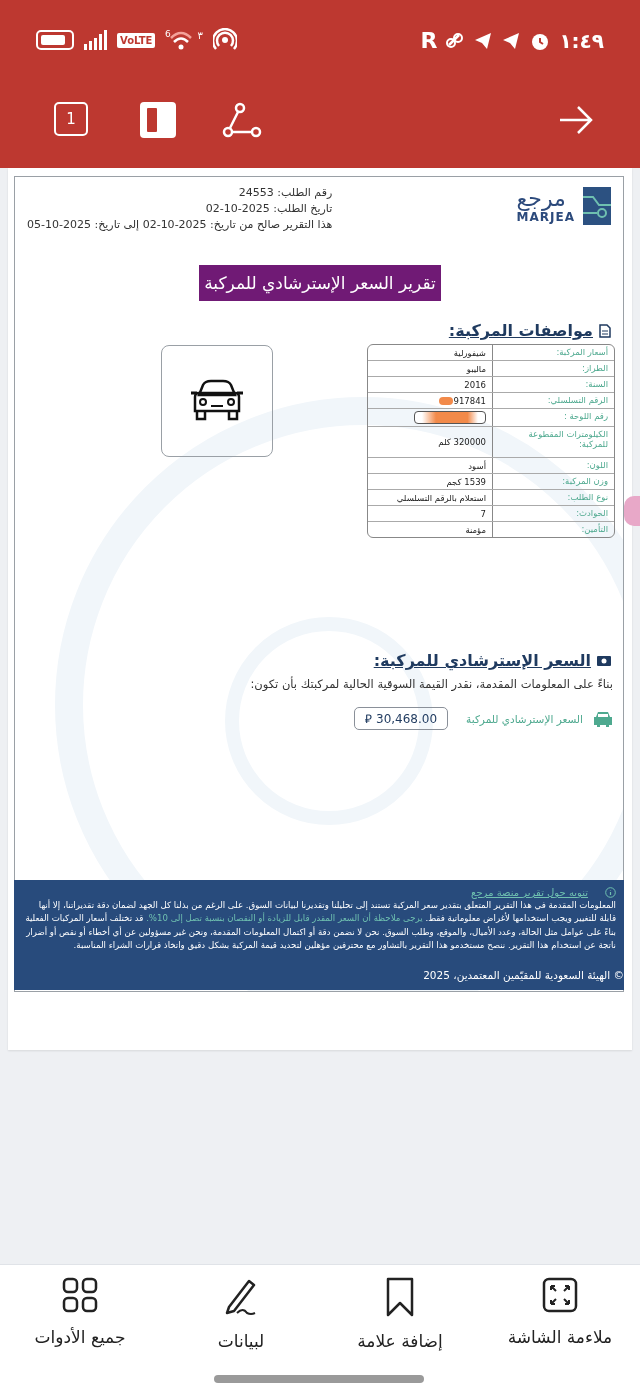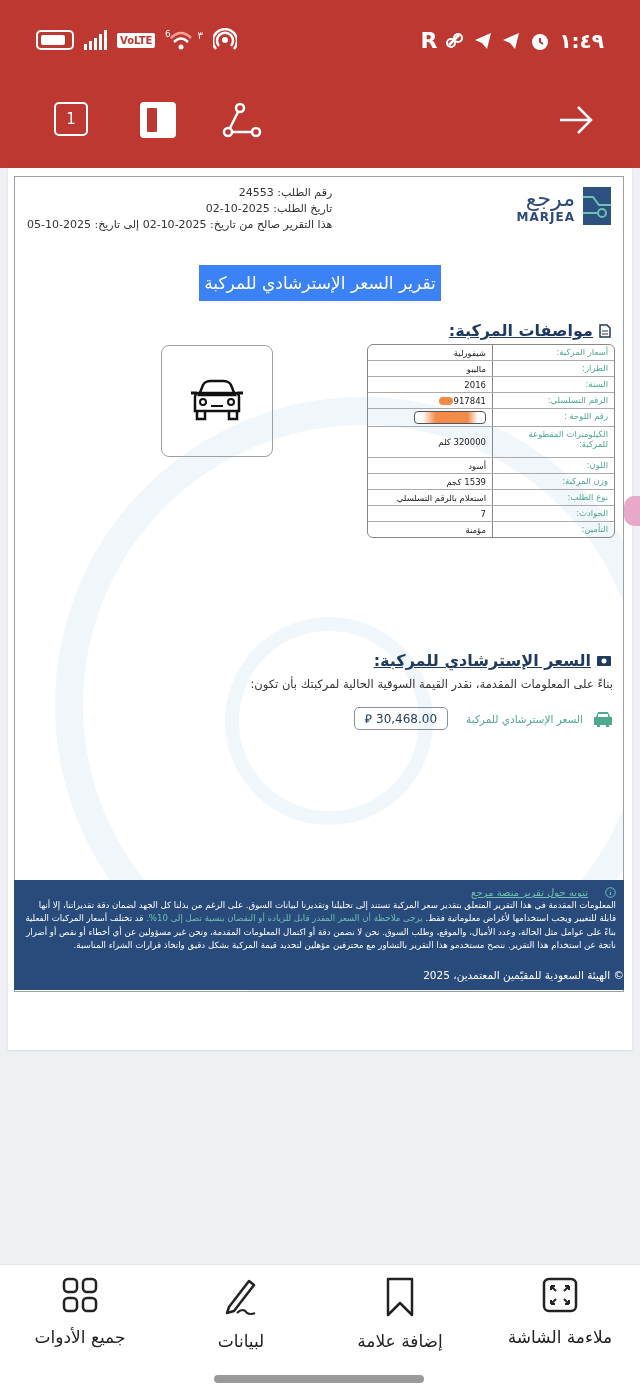--- a/index.html
+++ b/index.html
@@ -18,25 +18,25 @@
   .tb-view { position:absolute; left:140px; top:2px; width:36px; height:36px; background:#fff; border-radius:4px; }
   .tb-view::after { content:""; position:absolute; left:7px; top:6px; width:10px; height:24px; background:#bd3830; border-radius:1px; }
   .tb-share { position:absolute; left:220px; top:0px; }
   .tb-forward { position:absolute; right:44px; top:0px; }
 
   .sheet { position:absolute; left:8px; top:168px; width:624px; height:882px; background:#fff; box-shadow:0 1px 2px rgba(0,0,0,0.1); }
   .doc { position:absolute; left:14px; top:176px; width:610px; height:816px; border:1px solid #9aa0a6; background:#fff; box-sizing:border-box; overflow:hidden; }
   .watermark { position:absolute; border-radius:50%; border:28px solid #f1f6fa; }
   .hdr-meta { position:absolute; right:280px; top:8px; direction:rtl; font-size:11px; color:#333; line-height:16px; text-align:right; white-space:nowrap; }
   .logo { position:absolute; right:12px; top:10px; display:flex; align-items:center; gap:8px; }
-  .logo-text { text-align:right; color:#2c4a7c; }
+  .logo-text { text-align:left; color:#2c4a7c; }
   .logo-text .ar { font-size:22px; line-height:22px; }
   .logo-text .en { font-size:12px; font-weight:bold; letter-spacing:1px; color:#2c4a7c; }
   .logo-mark { width:28px; height:38px; background:#2c5181; position:relative; }
-  .banner { position:absolute; left:184px; top:88px; width:242px; height:36px; background:#3b82f6; color:#fff; font-size:17px; display:flex; align-items:center; justify-content:center; direction:rtl; }
+  .banner { position:absolute; left:184px; top:88px; width:242px; height:36px; background:#701a75; color:#fff; font-size:17px; display:flex; align-items:center; justify-content:center; direction:rtl; }
   .sec-title { position:absolute; direction:rtl; color:#1f3a5f; font-size:16px; font-weight:bold; text-decoration:underline; display:flex; align-items:center; gap:6px; }
   .specs { position:absolute; left:352px; top:167px; width:246px; border:1px solid #888; border-radius:6px; direction:rtl; font-size:8.5px; overflow:hidden; }
   .specs .row { display:flex; border-bottom:1px solid #aaa; min-height:15px; }
   .specs .row:last-child { border-bottom:none; }
   .specs .k { width:122px; color:#4ea98f; padding:2px 6px; border-left:1px solid #888; box-sizing:border-box; text-align:right; }
   .specs .v { flex:1; color:#222; padding:2px 6px; text-align:center; display:flex; align-items:center; }
   .plate { width:70px; height:11px; border:1px solid #555; border-radius:4px; background:linear-gradient(90deg,#fff 10%,#f28a4a 30%,#f28a4a 75%,#fff 90%); }
   .redact { display:inline-block; width:14px; height:8px; background:#f28a4a; border-radius:4px; margin-right:1px; }
   .car-box { position:absolute; left:146px; top:168px; width:110px; height:110px; border:1px solid #9aa0a6; border-radius:8px; display:flex; align-items:center; justify-content:center; }
   .price-intro { position:absolute; right:10px; top:500px; direction:rtl; font-size:11.5px; color:#333; }

